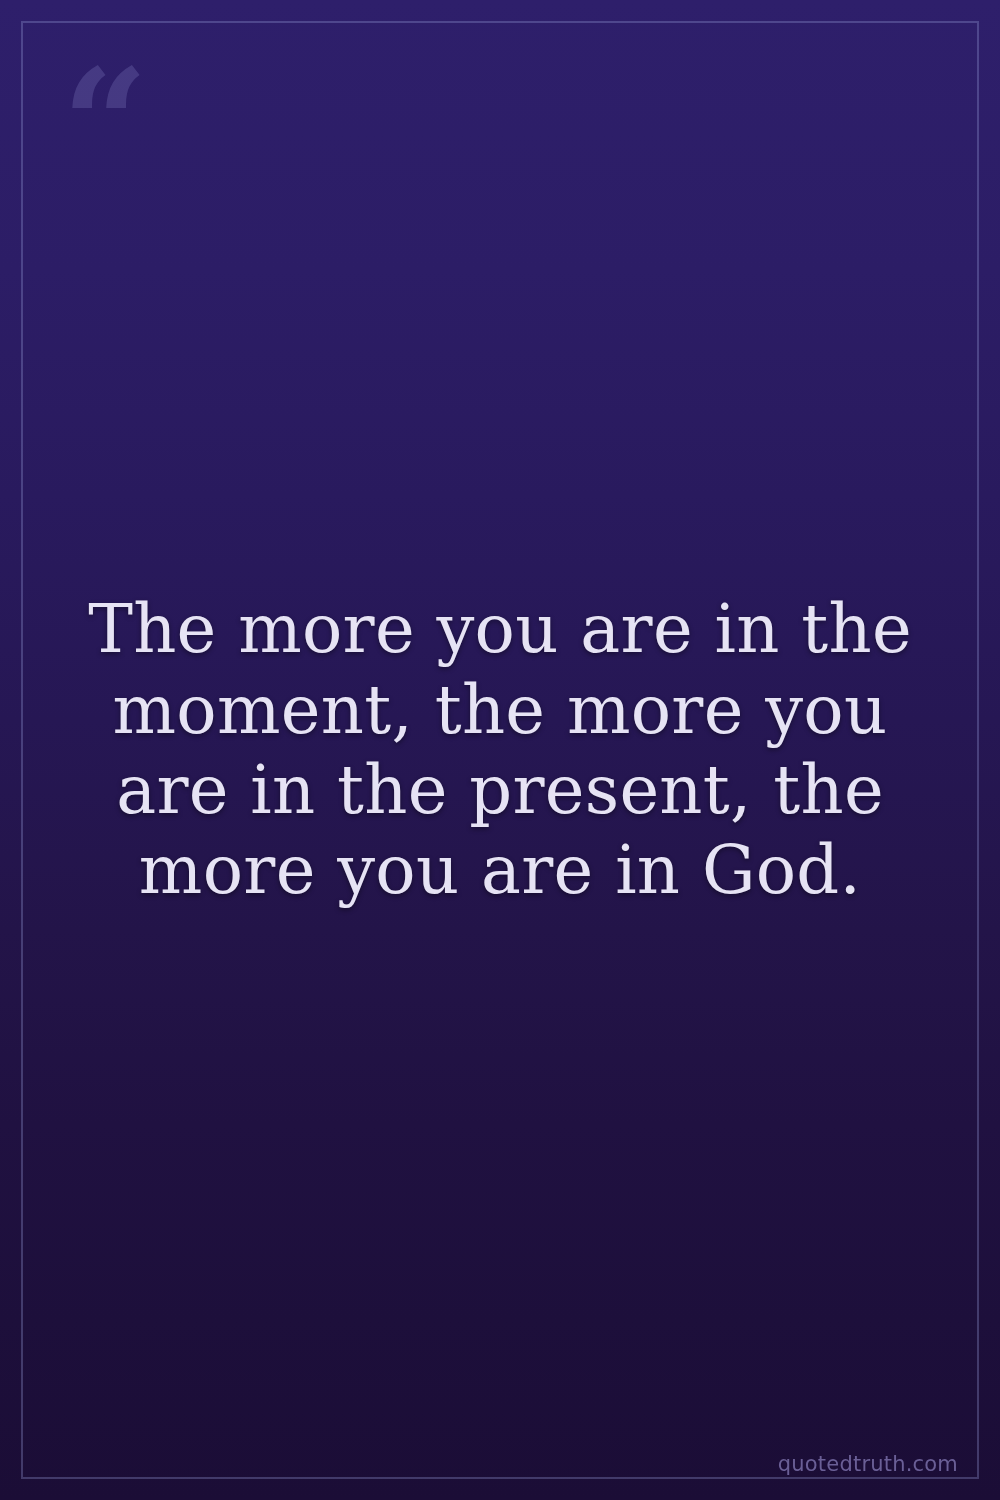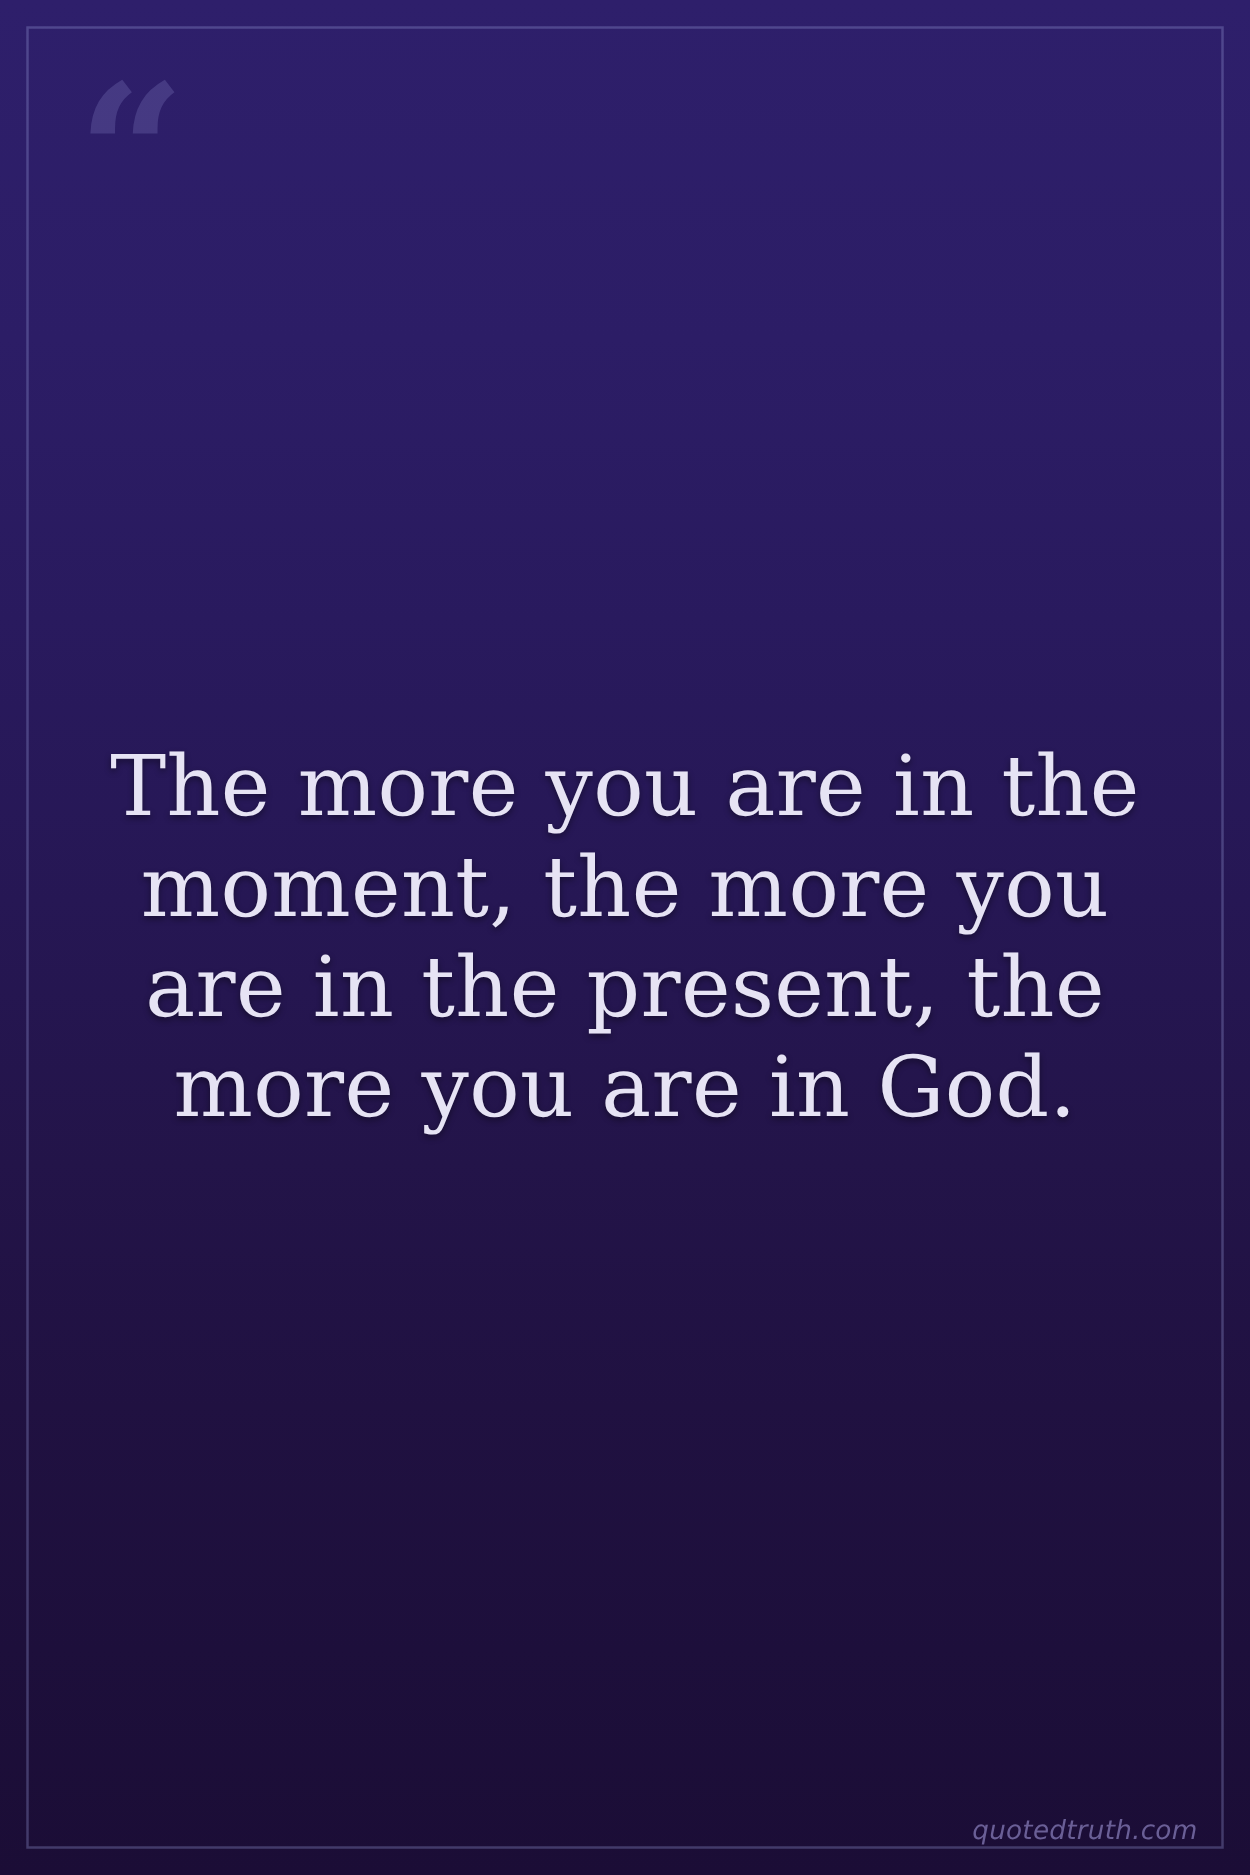--- a/index.html
+++ b/index.html
@@ -99,21 +99,20 @@
   
   .watermark {
     position: absolute;
     right: 42px;
     bottom: 24px;
     font-family: "DejaVu Sans", sans-serif;
     font-size: 21px;
     font-weight: 400;
     color: #6a5f96;
     letter-spacing: 0.2px;
-    font-style: italic;
   }
 </style>
 </head>
 <body>
 
 <div class="quote-card">
 
   <div class="card-frame"></div>
 
   <div class="quote-mark">“</div>

